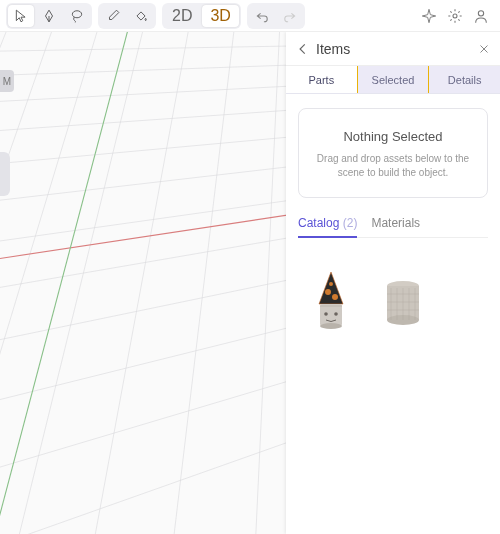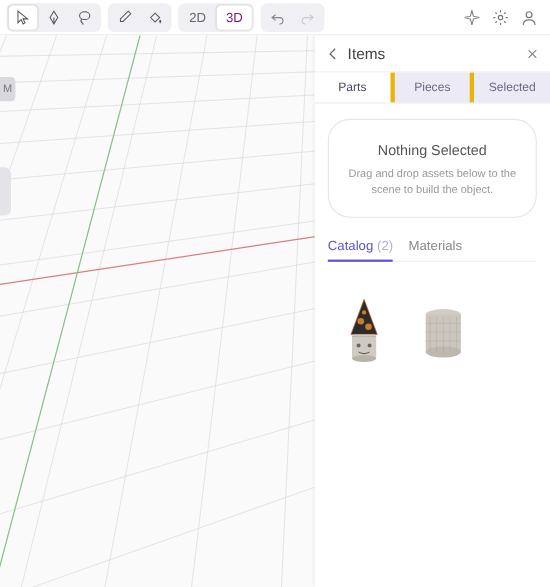--- a/index.html
+++ b/index.html
@@ -28,25 +28,25 @@
   display: flex;
   align-items: center;
   justify-content: center;
   border-radius: 4px;
   color: #555;
   cursor: pointer;
 }
 .tool-btn.text-mode {
   width: auto;
   padding: 0 8px;
-  font-size: 12px;
+  font-size: 16px;
   color: #666;
 }
 .tool-btn.selected { background: #fff; box-shadow: 0 0 2px rgba(0,0,0,0.15); }
-.tool-btn.selected.text-mode { color: #701a75; }
+.tool-btn.selected.text-mode { color: #a16207; }
 .spacer-flex { flex: 1; }
 .right-icons { display: flex; align-items: center; gap: 8px; color: #666; margin-right: 4px;}
 .right-icons .ico { width: 18px; height: 18px; display: flex; align-items: center; justify-content: center; cursor: pointer;}
 
 .workspace {
   position: relative;
   width: 500px;
   height: 502px;
   background: #fafafa;
   overflow: hidden;
@@ -86,29 +86,29 @@
 }
 .back-chev { color: #666; cursor:pointer; font-size: 16px; }
 .panel-title { font-size: 14px; color: #444; flex: 1; }
 .close-x { color: #888; cursor:pointer; font-size: 14px; }
 
 .tabs { display: flex; height: 28px; border-bottom: 1px solid #e5e5ef; }
 .tab {
   flex: 1; font-size: 11px; color: #6a6a88;
   display:flex; align-items:center; justify-content:center;
   background: #eceaf7; cursor:pointer;
-  border-right: 4px solid #eab308;
+  border-right: 1px solid #eab308;
 }
 .tab:last-child { border-right: none; }
 .tab.active { background: #fff; color: #4a4a6a; }
 
 .panel-body { flex: 1; padding: 14px 12px 10px; display:flex; flex-direction:column; overflow:hidden; }
 .empty-card {
   border: 1px solid #e5e5ea;
-  border-radius: 20px;
+  border-radius: 8px;
   padding: 20px 12px 18px;
   text-align: center;
   margin-bottom: 18px;
 }
 .empty-title { font-size: 13px; color: #555; margin-bottom: 8px; }
 .empty-sub { font-size: 10px; color: #999; line-height: 1.35; }
 
 .subtabs { display:flex; gap: 14px; border-bottom: 1px solid #eee; margin-bottom: 25px; font-size: 12px;}
 .subtab { padding-bottom: 6px; color: #888; cursor:pointer; white-space:nowrap; }
 .subtab.active { color: #5a52d6; border-bottom: 2px solid #5a52d6; margin-bottom:-1px; }
@@ -260,22 +260,22 @@
       <span class="panel-title">Items</span>
       <span class="close-x">
         <svg width="12" height="12" viewBox="0 0 24 24">
             <path d="M5 5 L19 19 M19 5 L5 19" stroke="#888" stroke-width="2"></path>
           </svg>
       </span>
     </div>
 
     <div class="tabs">
       <div class="tab active">Parts</div>
-      <div class="tab">Pieces</div>
       <div class="tab">Selected</div>
+      <div class="tab">Details</div>
     </div>
 
     <div class="panel-body">
       <div class="empty-card">
         <div class="empty-title">Nothing Selected</div>
         <div class="empty-sub">Drag and drop assets below to the scene to build the object.</div>
       </div>
 
       <div class="subtabs">
         <div class="subtab active">

